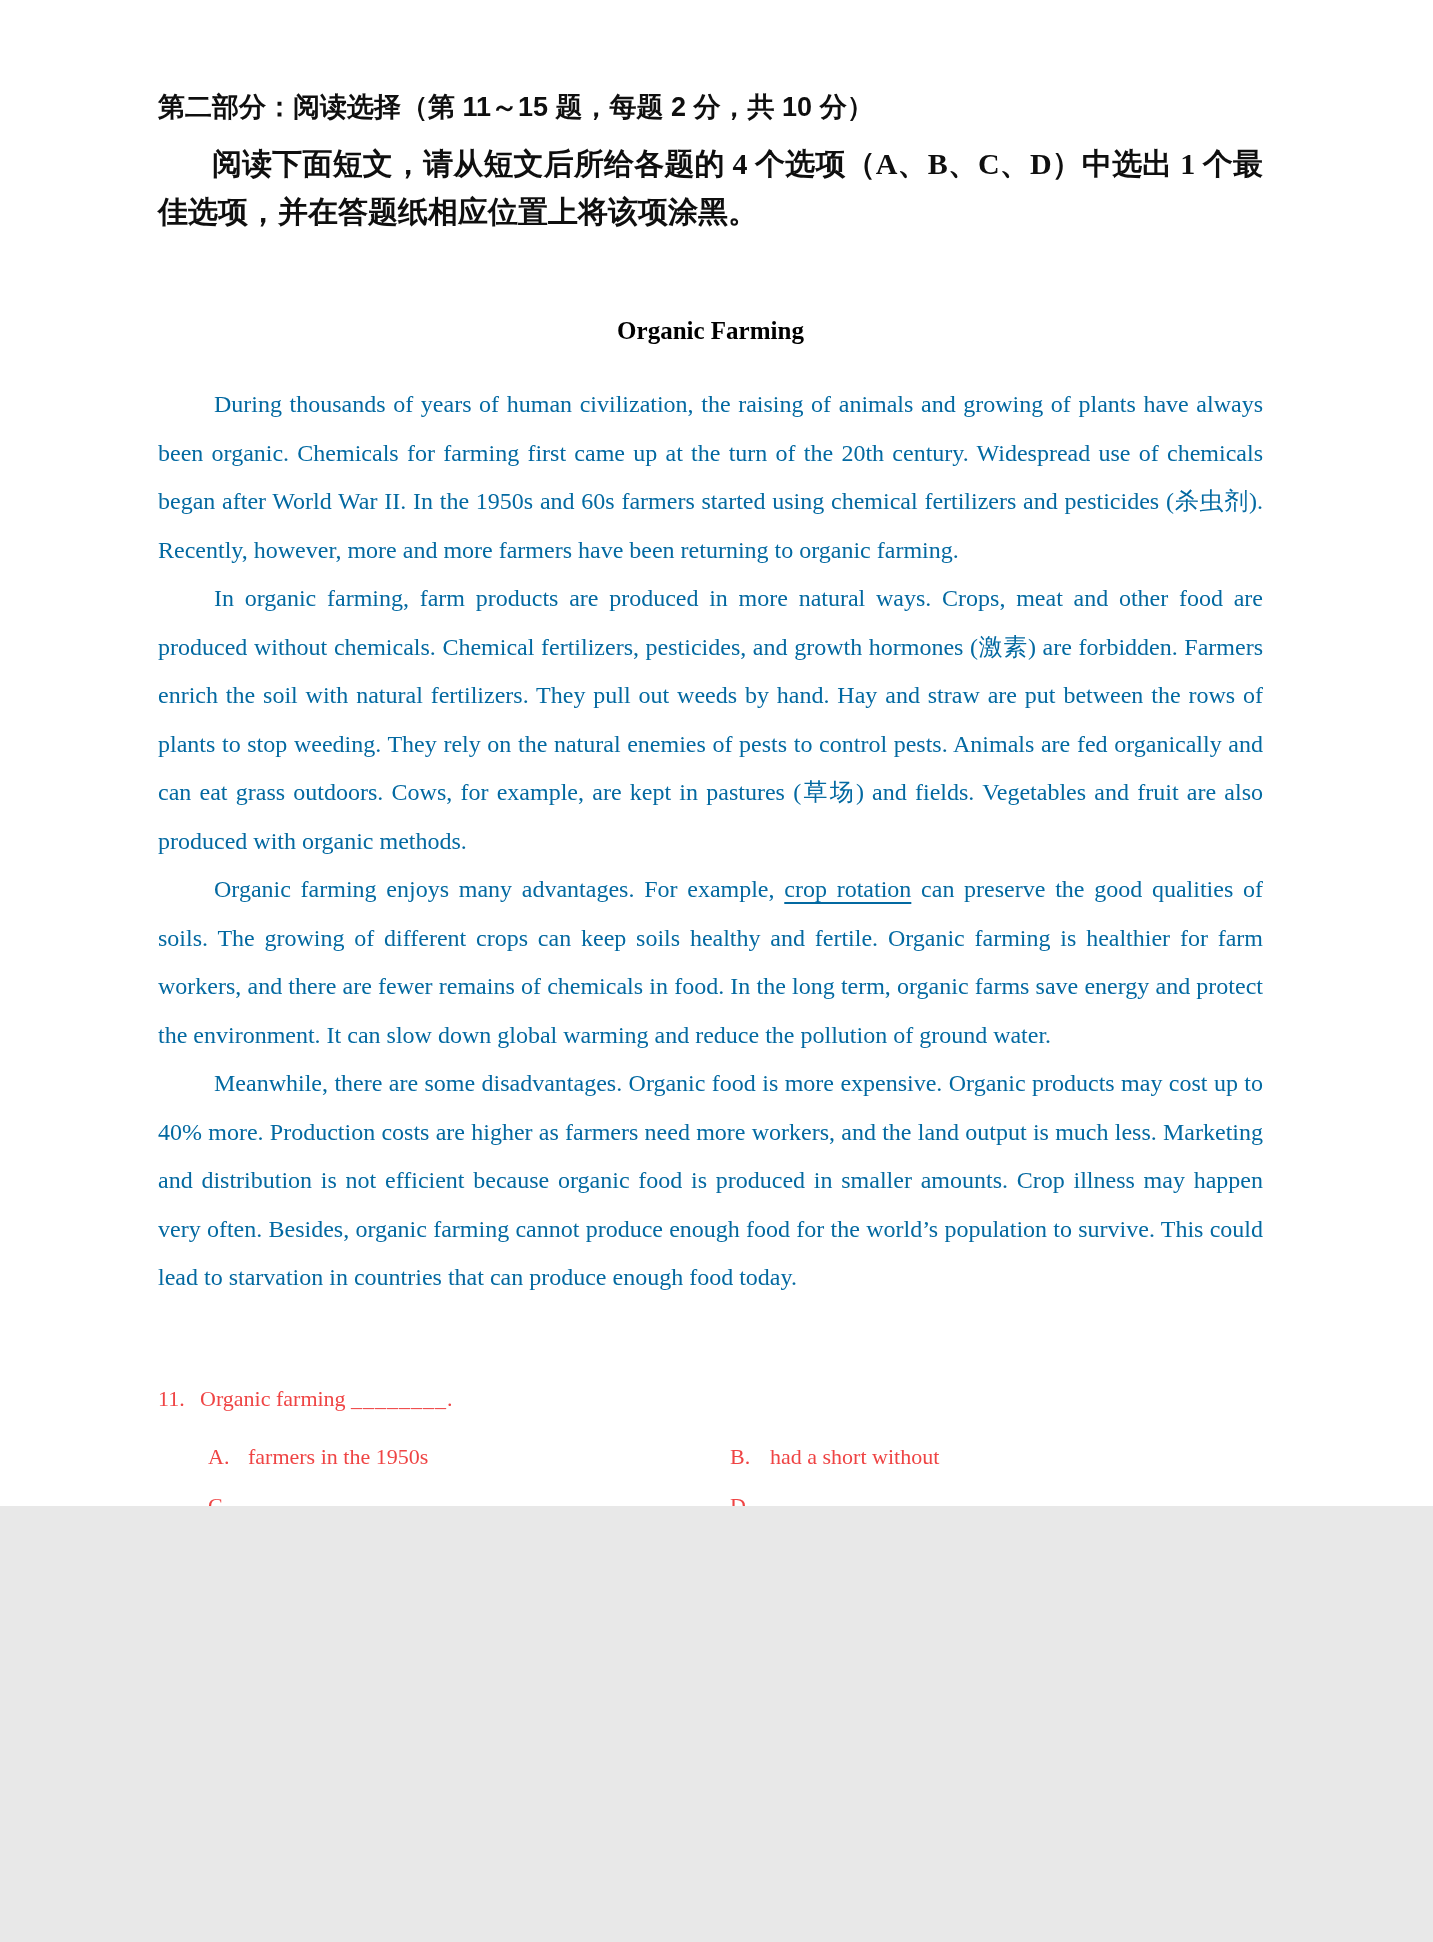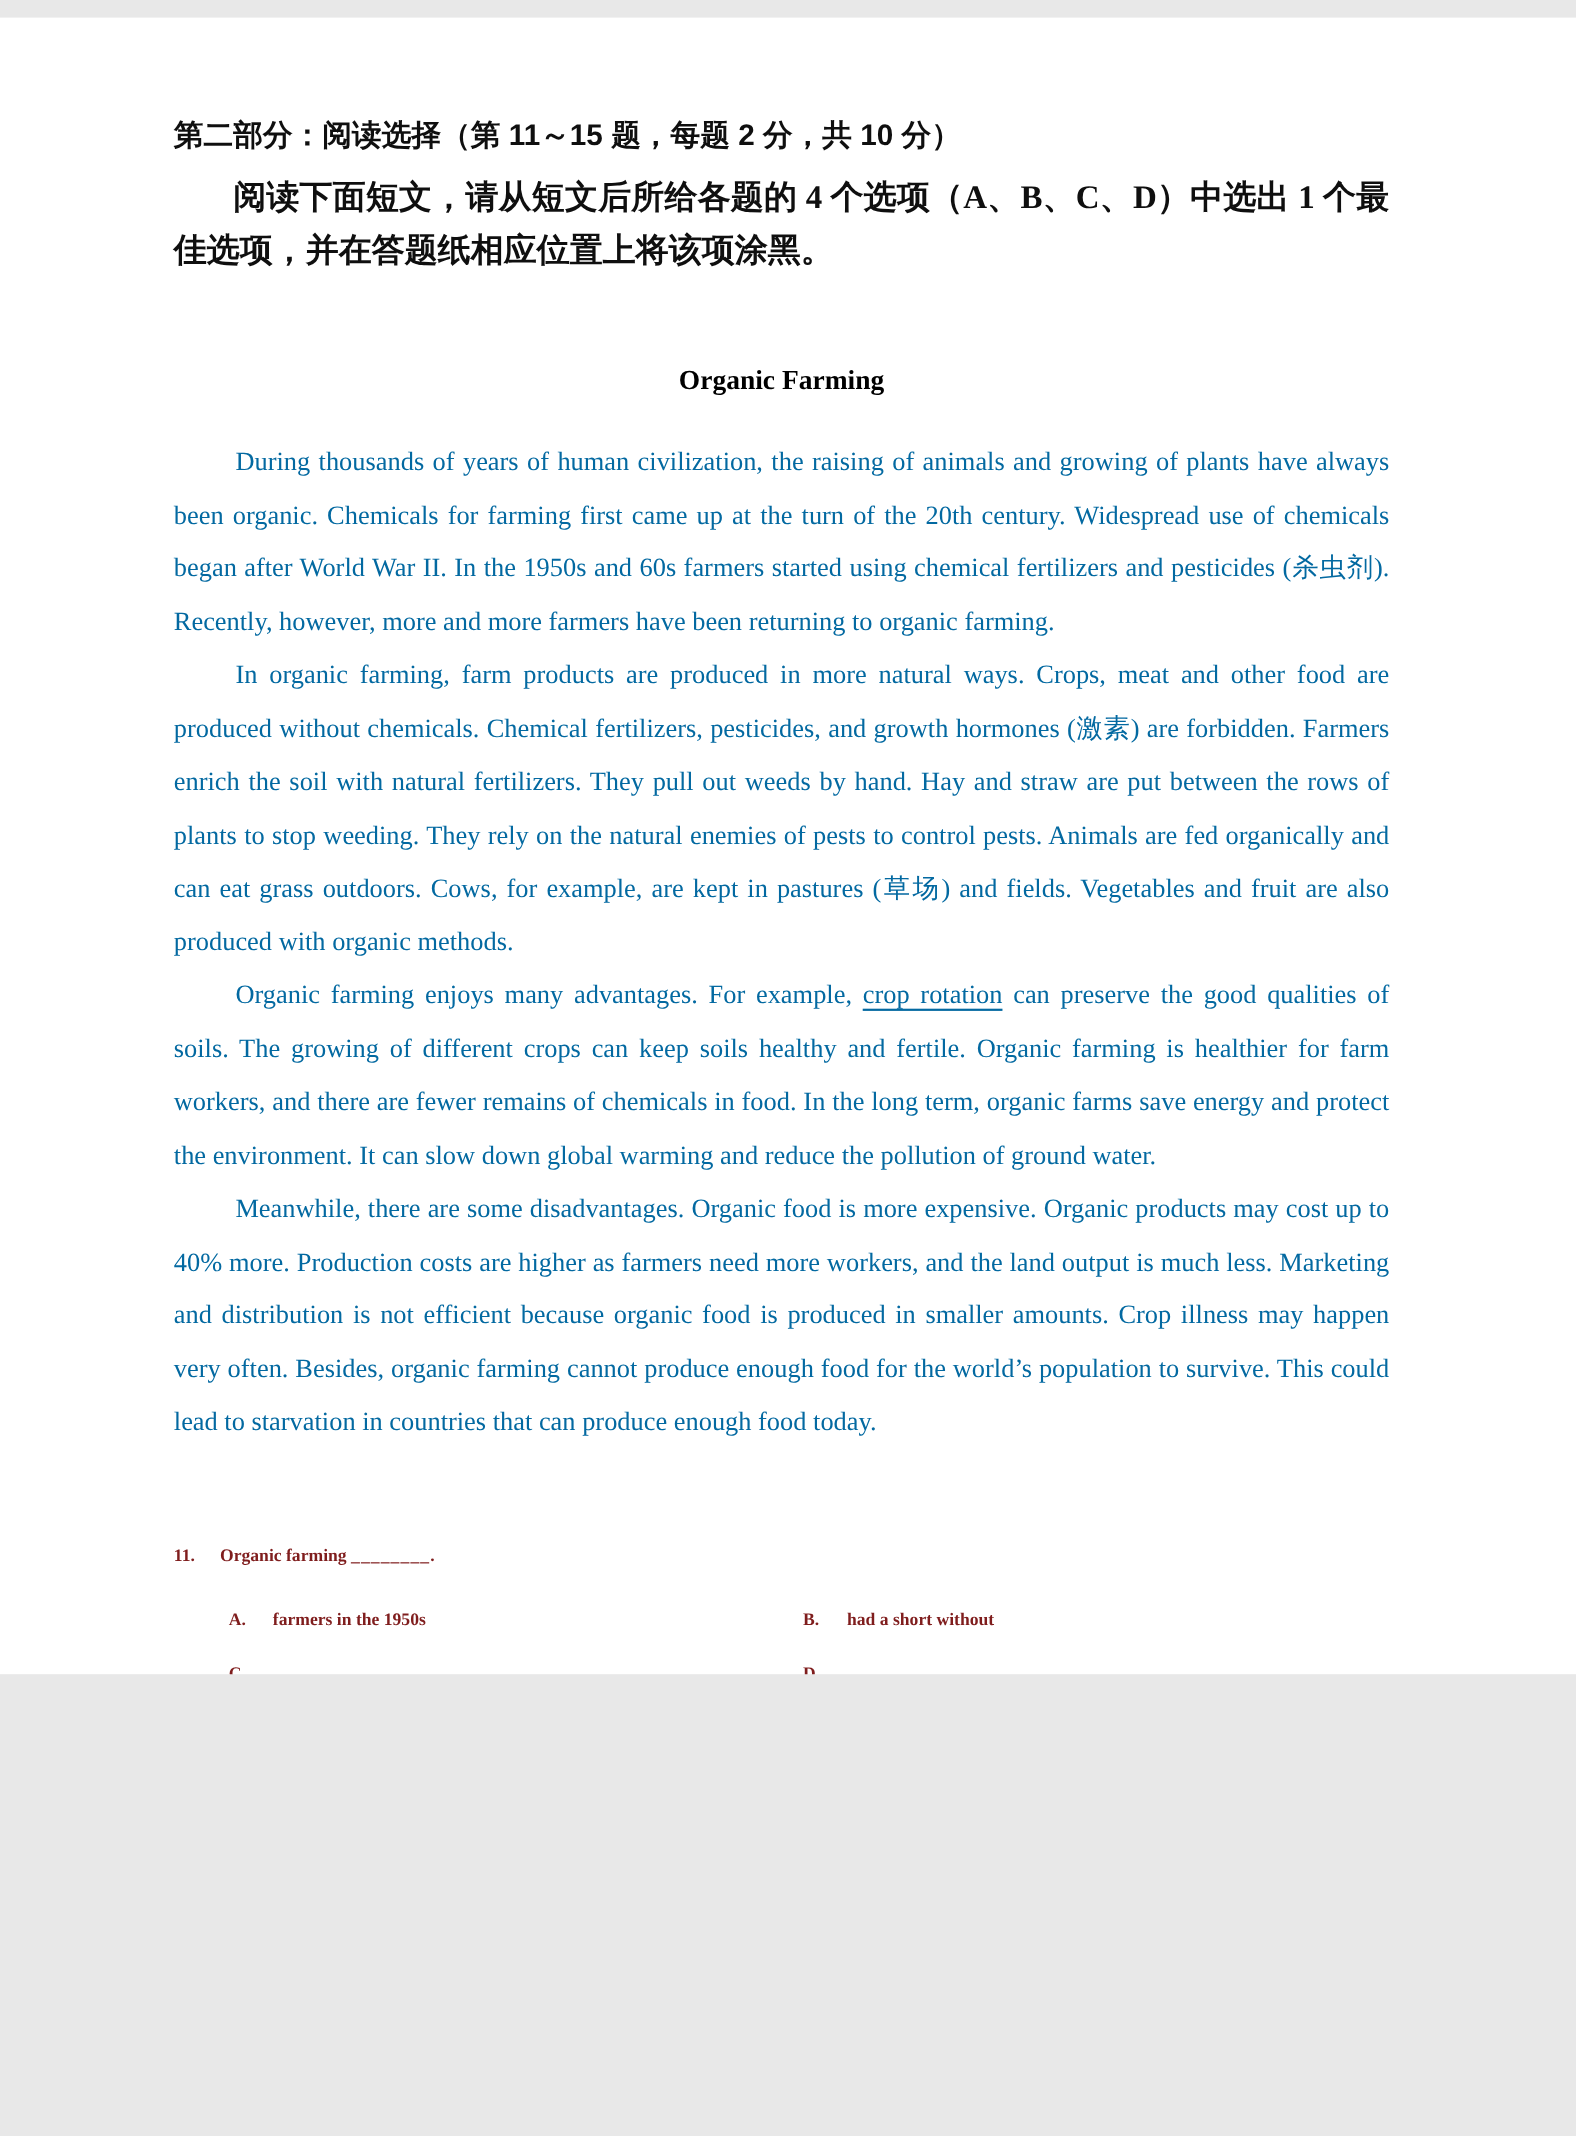--- a/index.html
+++ b/index.html
@@ -1,21 +1,21 @@
 <!DOCTYPE html>
 <html><head>
 <meta charset="utf-8">
 <style>
   * { box-sizing: border-box; }
   html, body { margin: 0; padding: 0; background: #e8e8e8; }
   .page {
     position: relative;
     width: 1433px;
     height: 1506px;
-    margin: 16px auto;
+    margin: 0 auto;
     background: #ffffff;
     color: #111111;
     overflow: hidden;
   }
   .content {
     position: absolute;
     left: 158px;
     top: 0;
     width: 1105px;
   }
@@ -58,24 +58,23 @@
     text-align: justify;
     text-indent: 56px;
   }
   .underlined-term {
     text-decoration: underline;
     text-underline-offset: 5px;
   }
   .question-block {
     margin-top: 72px;
     font-family: "Liberation Serif", "DejaVu Serif", serif;
-    font-size: 16px;
+    font-size: 22px;
     line-height: 49px;
-    color: #7f1d1d;
-    font-weight: bold;
+    color: #ef4444;
   }
   .question-stem { white-space: nowrap; }
   .question-stem .qnum { display: inline-block; min-width: 42px; }
   .blank { letter-spacing: 1px; }
   .options {
     margin-top: 9px;
     padding-left: 50px;
   }
   .option-row { display: flex; }
   .option { display: flex; }

